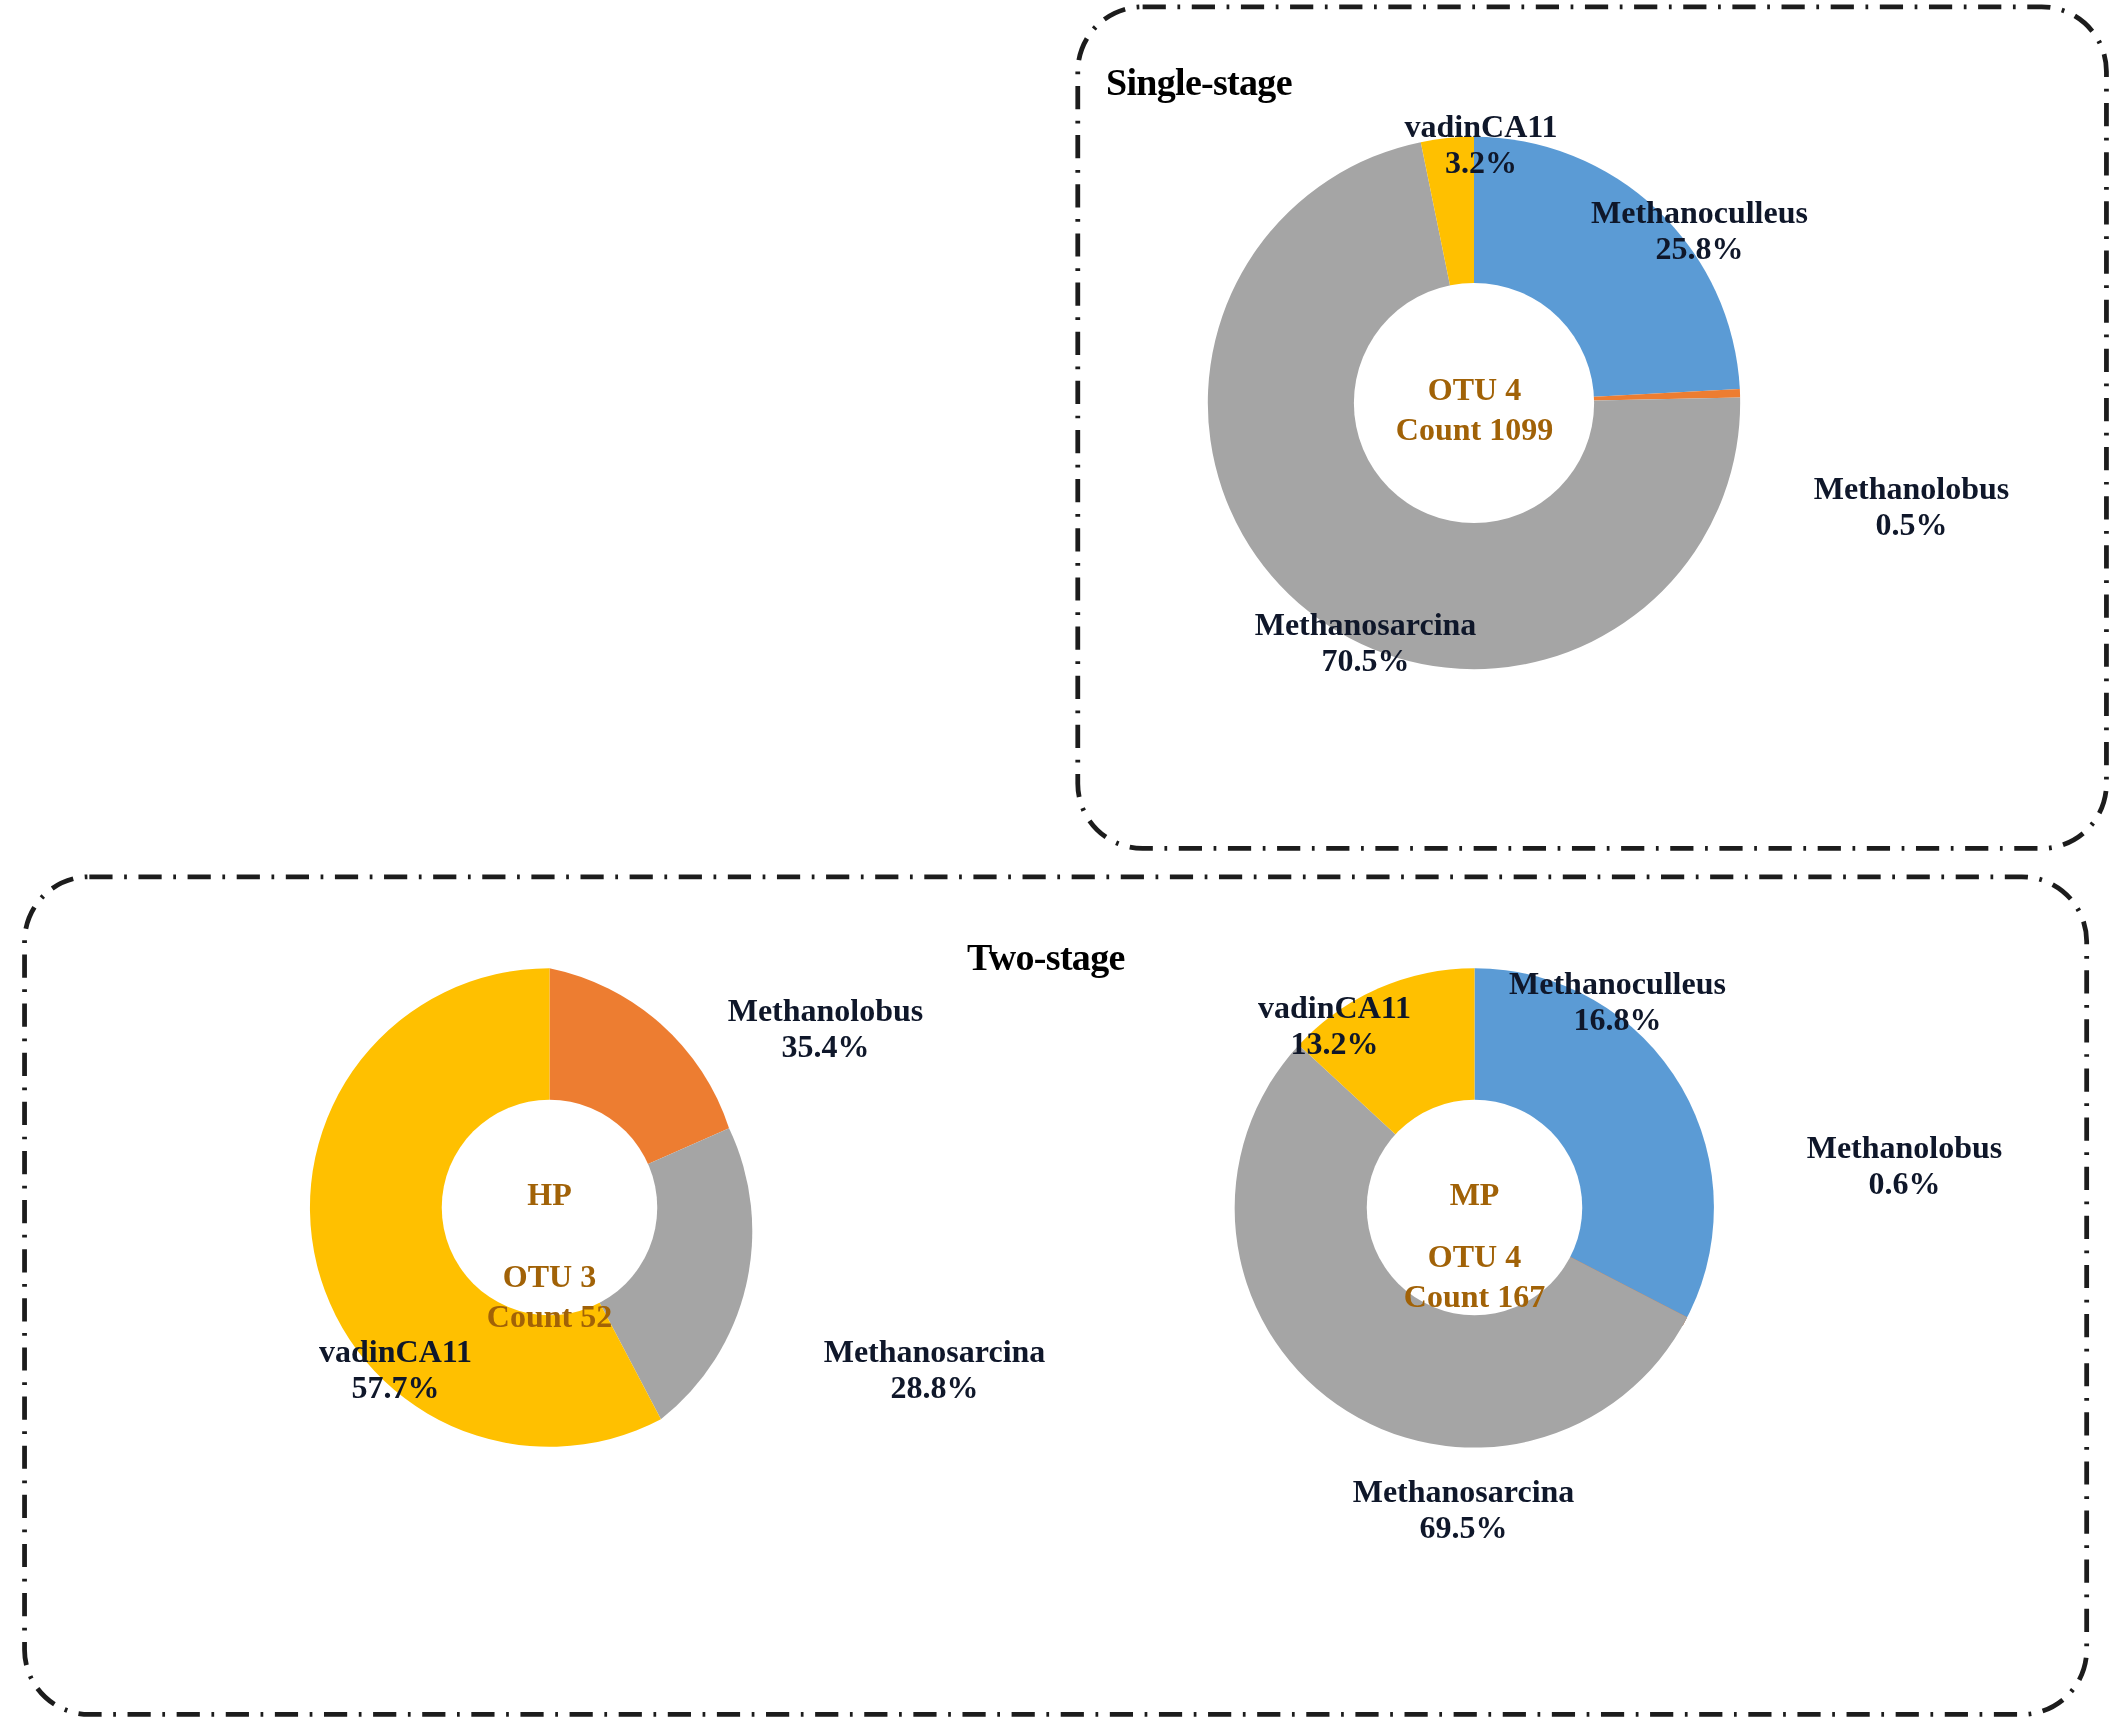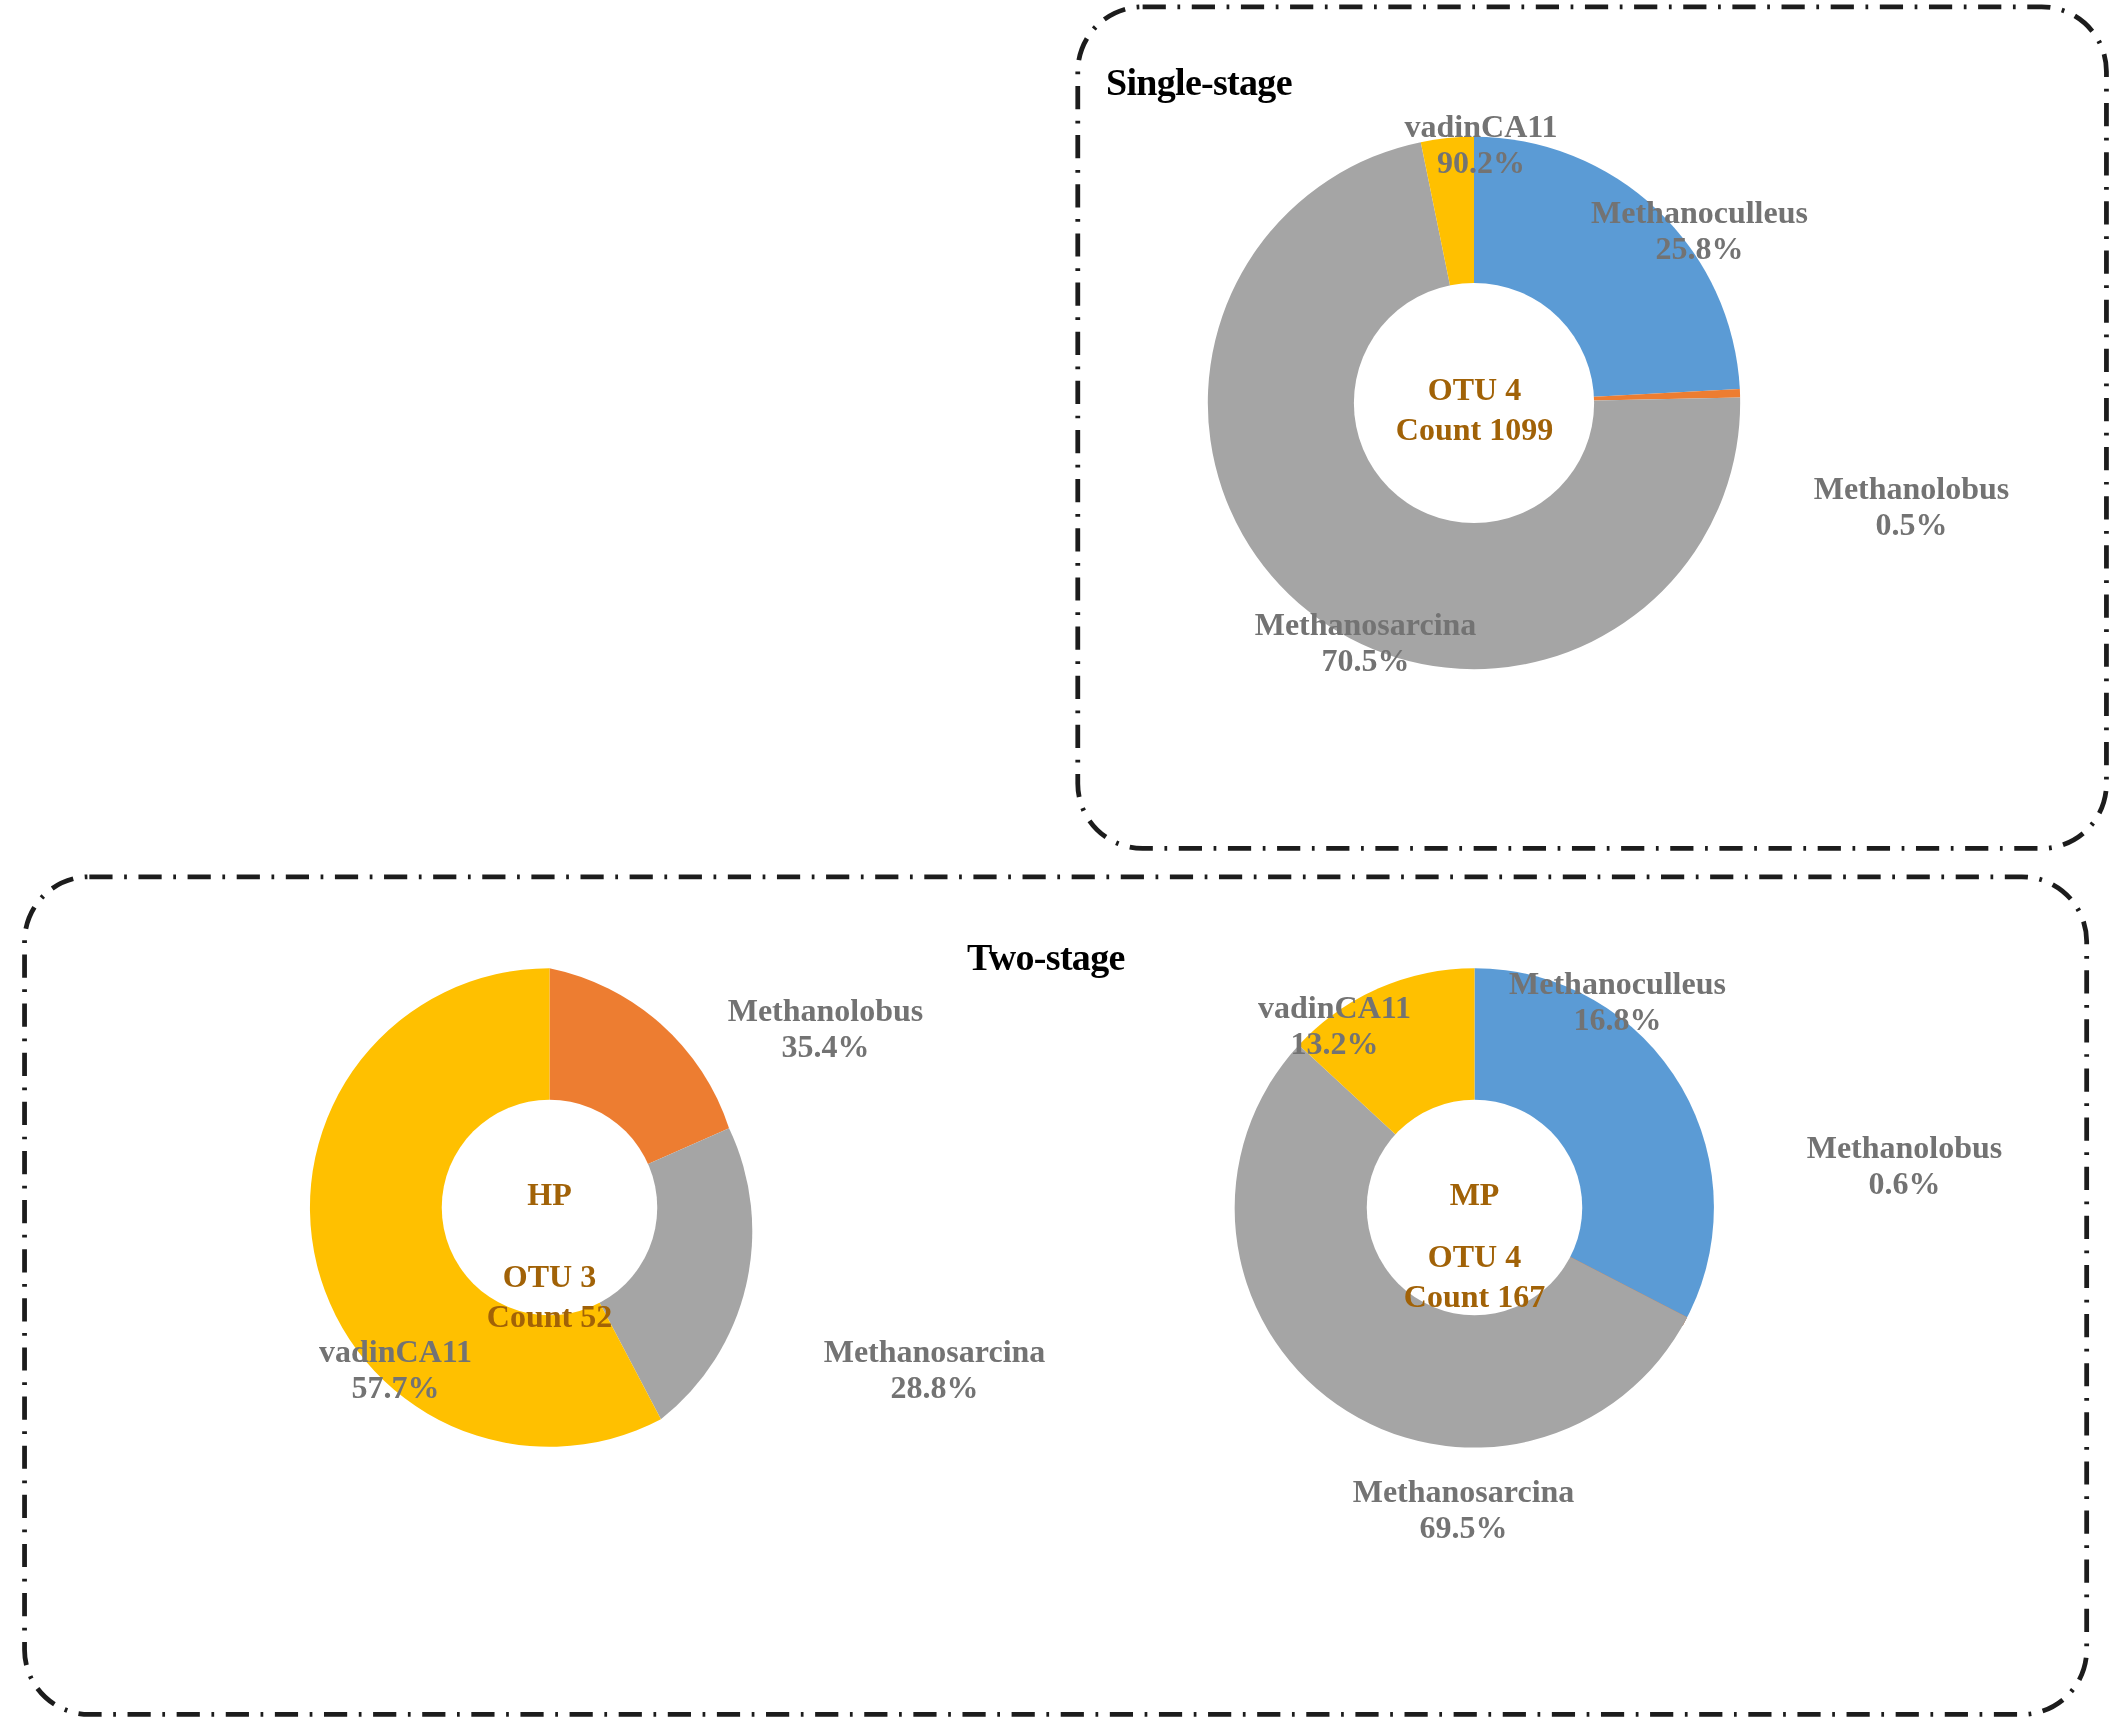--- a/index.html
+++ b/index.html
@@ -43,21 +43,21 @@
   
   .donut {
     position: absolute;
   }
   .donut svg { display: block; }
 
   
   .lbl {
     position: absolute;
     font-weight: bold;
-    color: #737373;
+    color: #0f172a;
     white-space: nowrap;
     line-height: 1.12;
   }
   .lbl .ln { display: block; }
   .lbl.c  { text-align: center; }
 
   .lbl-sz1 { font-size: 32px; }   
   .center-lbl {
     position: absolute;
     text-align: center;
@@ -94,21 +94,21 @@
   </svg>
 </div>
 
 <div class="center-lbl" style="left:1338px; top:369px; width:273px;">
   <span class="big">OTU 4</span>
   <span class="big">Count 1099</span>
 </div>
 
 <div class="lbl lbl-sz1 c" style="left:1372px; top:109px; width:218px;">
   <span class="ln">vadinCA11</span>
-  <span class="ln">90.2%</span>
+  <span class="ln">3.2%</span>
 </div>
 
 <div class="lbl lbl-sz1 c" style="left:1556px; top:195px; width:287px;">
   <span class="ln">Methanoculleus</span>
   <span class="ln">25.8%</span>
 </div>
 
 <div class="lbl lbl-sz1 c" style="left:1775px; top:471px; width:273px;">
   <span class="ln">Methanolobus</span>
   <span class="ln">0.5%</span>

